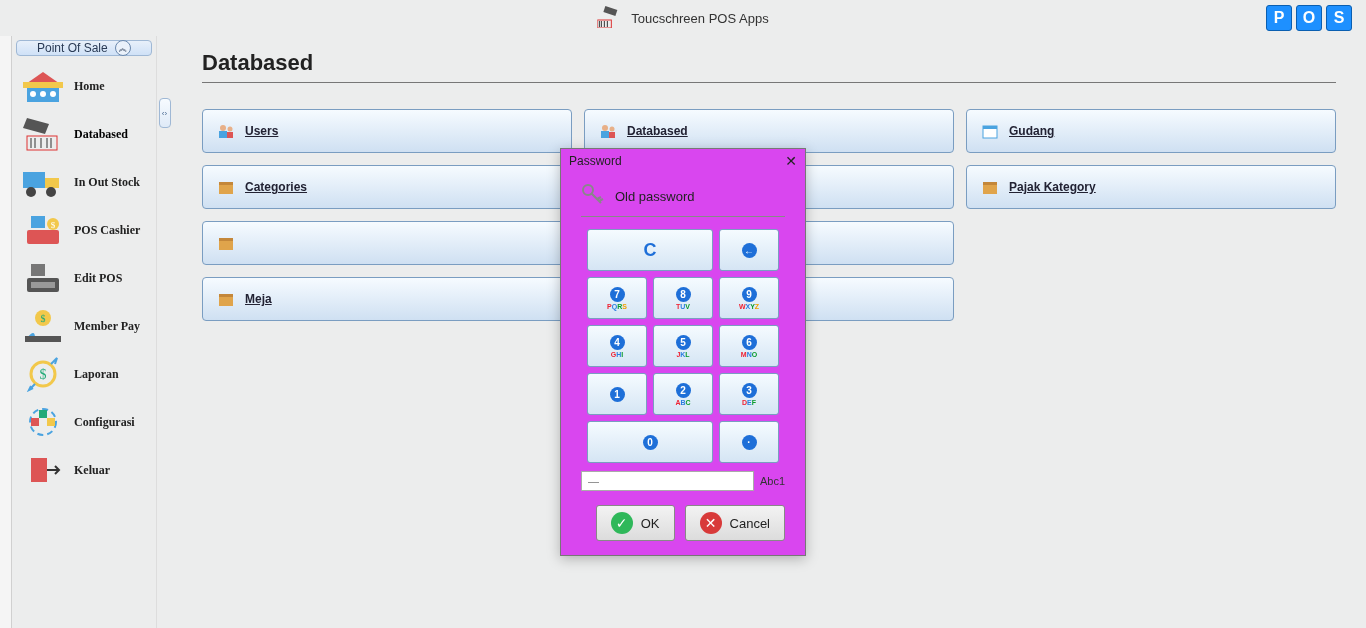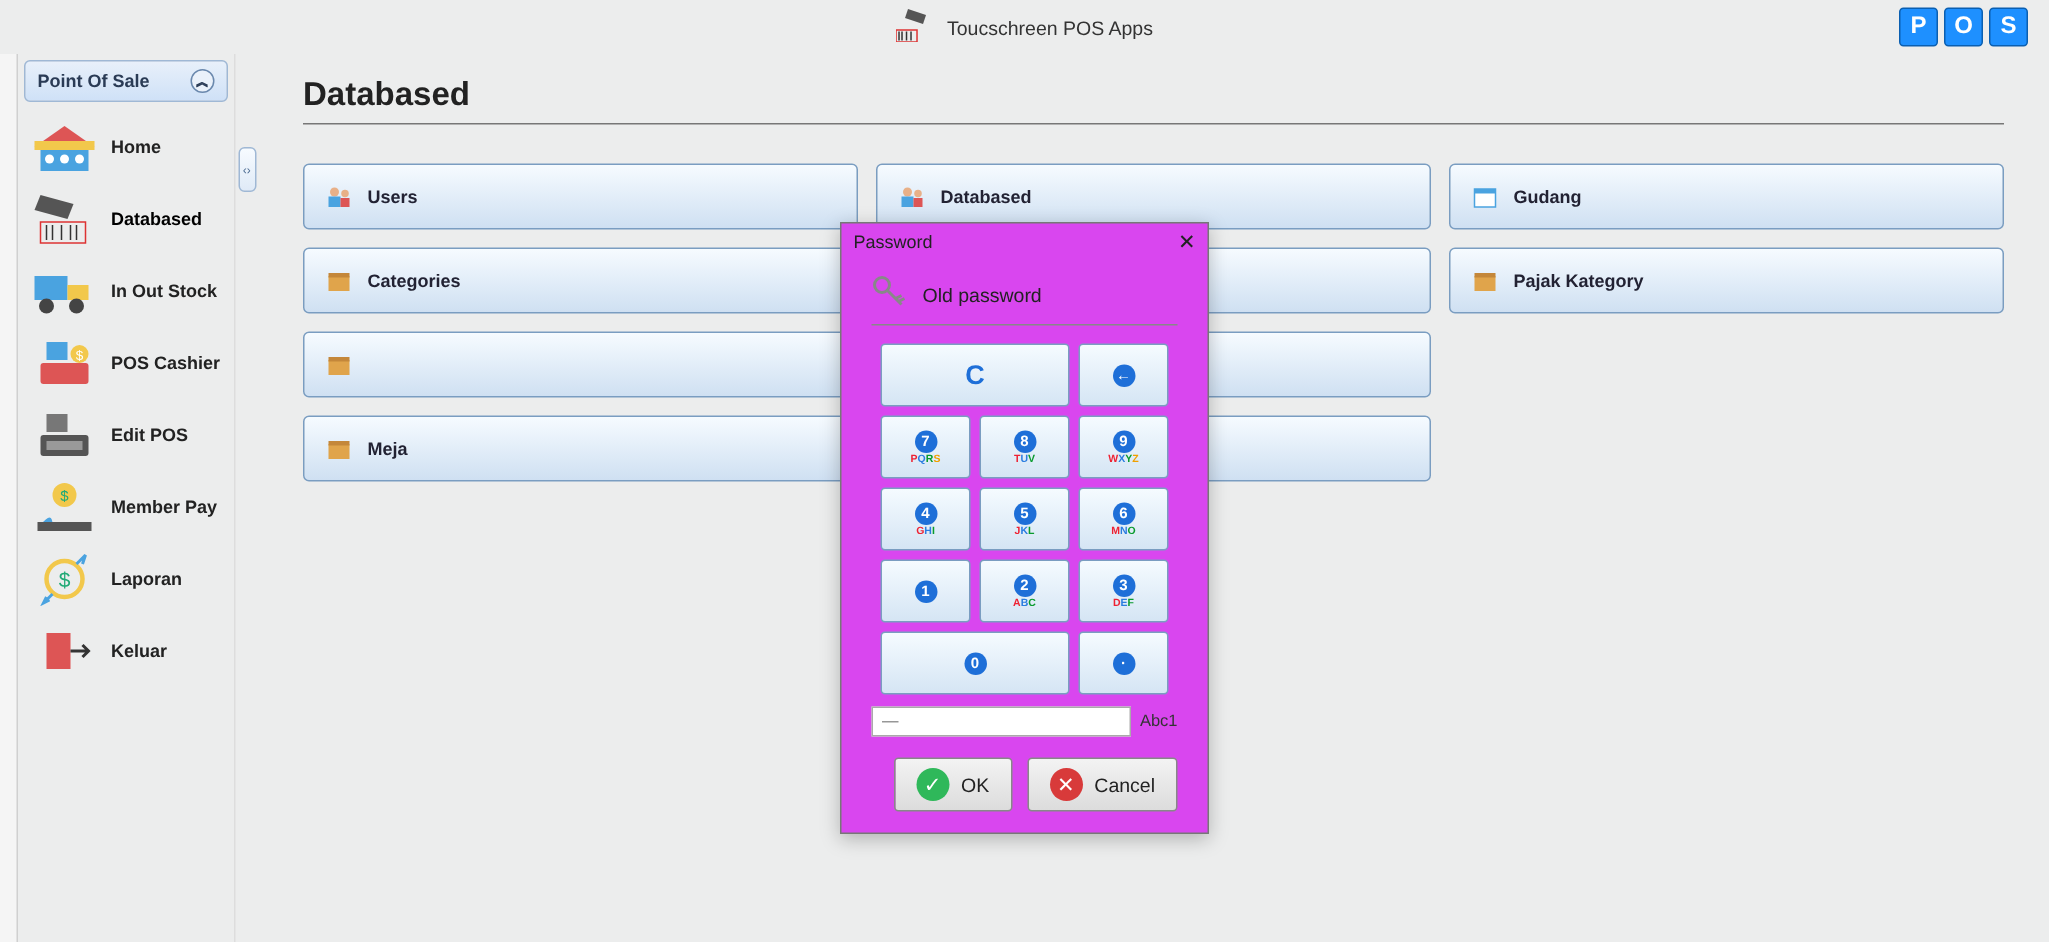--- a/index.html
+++ b/index.html
@@ -61,37 +61,37 @@
   }
   .sidebar {
     width: 144px;
     background: #eceded;
     padding: 4px;
   }
   .sidebar-header {
     background: linear-gradient(#e8f0fa, #cfe1f7);
     border: 1px solid #9fb8d5;
     border-radius: 4px;
-    height: 28px;
+    height: 16px;
     display: flex;
     align-items: center;
     justify-content: space-between;
-    padding: 0 8px;
+    padding: 0 20px;
     font-size: 12px;
-    font-weight: bold;
+    font-weight: normal;
     color: #2a3b55;
   }
   .sidebar-header .chev {
     width: 16px; height: 16px;
     border: 1px solid #6a88ad;
     border-radius: 50%;
     display:flex;align-items:center;justify-content:center;
     font-size:9px;color:#2a3b55;background:#eaf1fa;
   }
-  .nav-list { margin-top: 6px; }
+  .nav-list { margin-top: 6px; font-family: Liberation Serif, serif; }
   .nav-item {
     display:flex;align-items:center;gap:6px;
     height:48px;cursor:pointer;padding:0 2px;
   }
   .nav-item .icon-slot{width:50px;display:flex;justify-content:center;}
   .nav-item svg{display:block;}
   .nav-item span.lbl{font-size:12px;font-weight:bold;color:#222;}
   .nav-item.active span.lbl{color:#000;}
 
   .collapse-handle{
@@ -121,20 +121,21 @@
   }
   .tile{
     height:44px;
     background:linear-gradient(#f6fbff, #cfe0f2);
     border:1px solid #7a9dc1;
     border-radius:4px;
     display:flex;align-items:center;gap:10px;
     padding:0 14px;
     font-size:12px;font-weight:bold;color:#223;
     cursor:pointer;
+    text-decoration:underline;
   }
   .tile .ticon{width:18px;height:18px;display:flex;align-items:center;justify-content:center;}
   .tile.span2{grid-column: span 2;}
 
   
   .modal{
     position:absolute;
     left:560px; top:148px;
     width:246px;
     border:1px solid #777;
@@ -304,20 +305,31 @@
           <svg width="44" height="36" viewBox="0 0 44 36">
               <circle cx="22" cy="18" r="12" fill="none" stroke="#f2c84b" stroke-width="3"></circle>
               <text x="22" y="23" font-size="14" fill="#2a7" text-anchor="middle">$</text>
               <path d="M30 8 L36 2 M32 6 L36 2 L34 8" fill="none" stroke="#4aa3e0" stroke-width="2"></path>
               <path d="M14 28 L8 34 M10 30 L8 34 L12 32" fill="none" stroke="#4aa3e0" stroke-width="2"></path>
             </svg>
         </span>
         <span class="lbl">Laporan</span>
       </div>
 
+      <div class="nav-item">
+        <span class="icon-slot">
+          <svg width="44" height="36" viewBox="0 0 44 36">
+              <circle cx="22" cy="18" r="13" fill="none" stroke="#4aa3e0" stroke-width="2" stroke-dasharray="6 4"></circle>
+              <rect x="10" y="14" width="8" height="8" fill="#d55"></rect>
+              <rect x="26" y="14" width="8" height="8" fill="#f2c84b"></rect>
+              <rect x="18" y="6" width="8" height="8" fill="#2a7"></rect>
+            </svg>
+        </span>
+        <span class="lbl">Configurasi</span>
+      </div>
 
       <div class="nav-item">
         <span class="icon-slot">
           <svg width="44" height="36" viewBox="0 0 44 36">
               <rect x="10" y="6" width="16" height="24" fill="#d55"></rect>
               <path d="M26 18 L38 18 M34 14 L38 18 L34 22" fill="none" stroke="#333" stroke-width="2"></path>
             </svg>
         </span>
         <span class="lbl">Keluar</span>
       </div>

